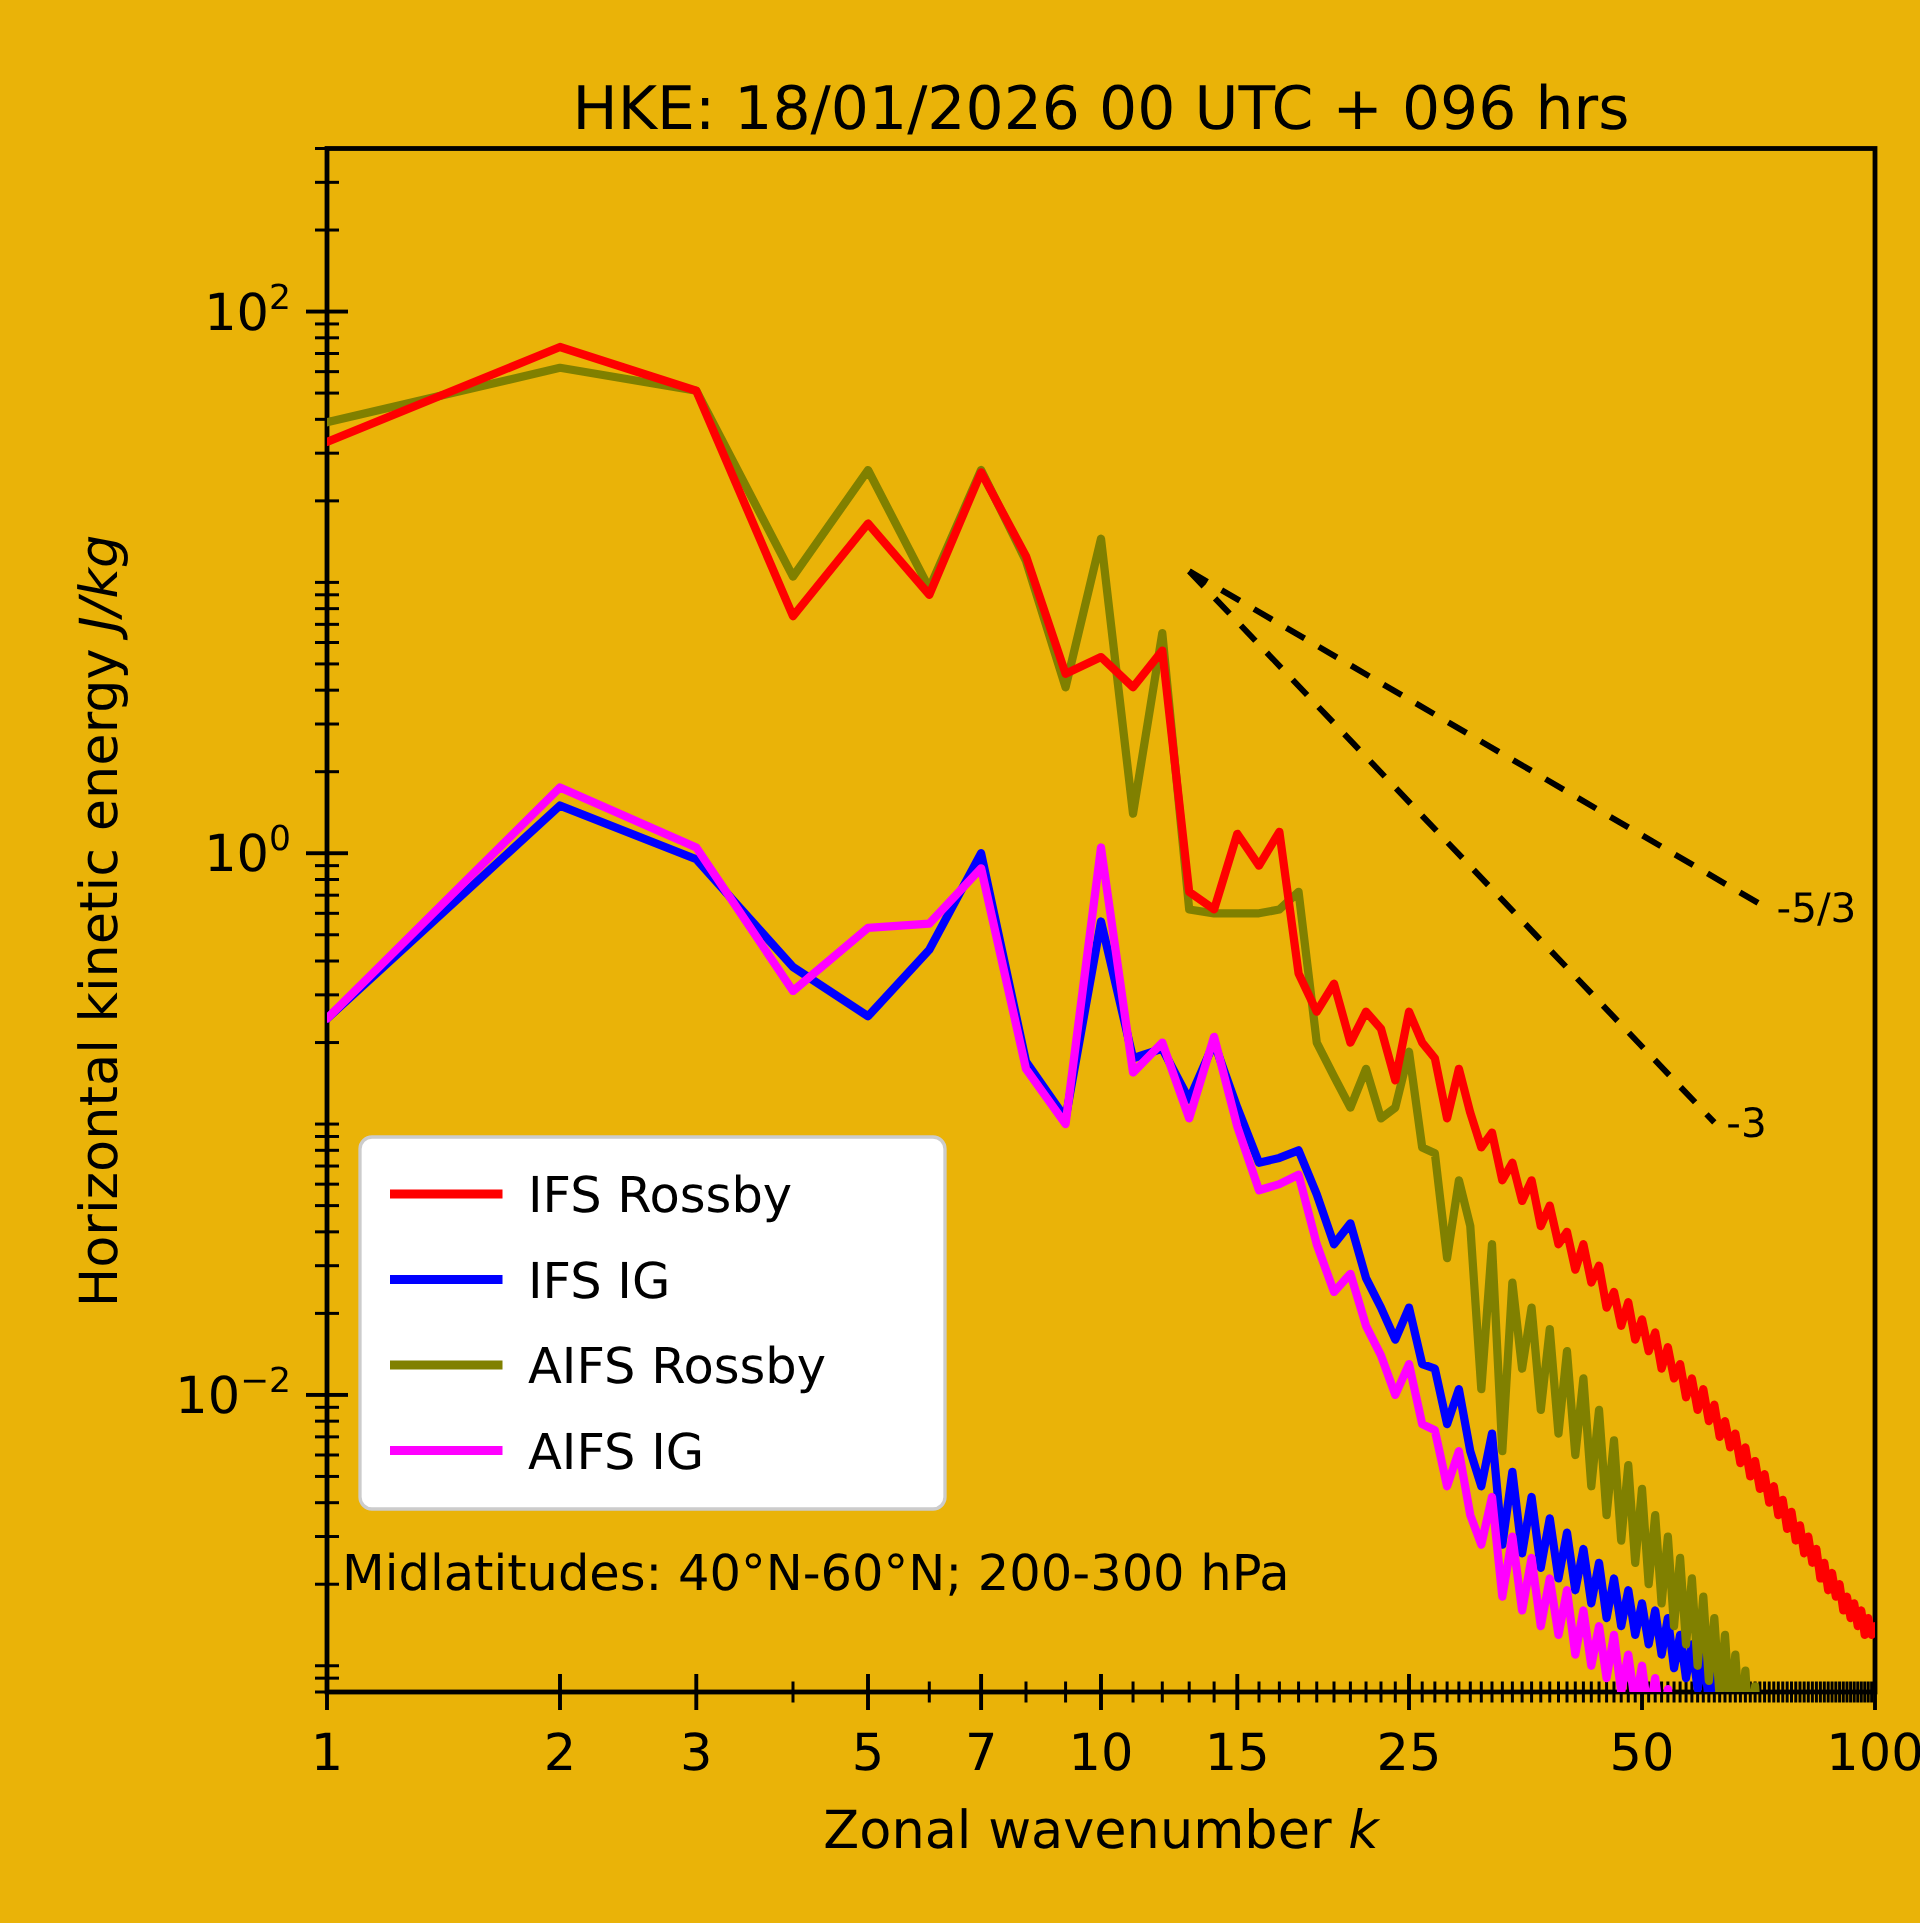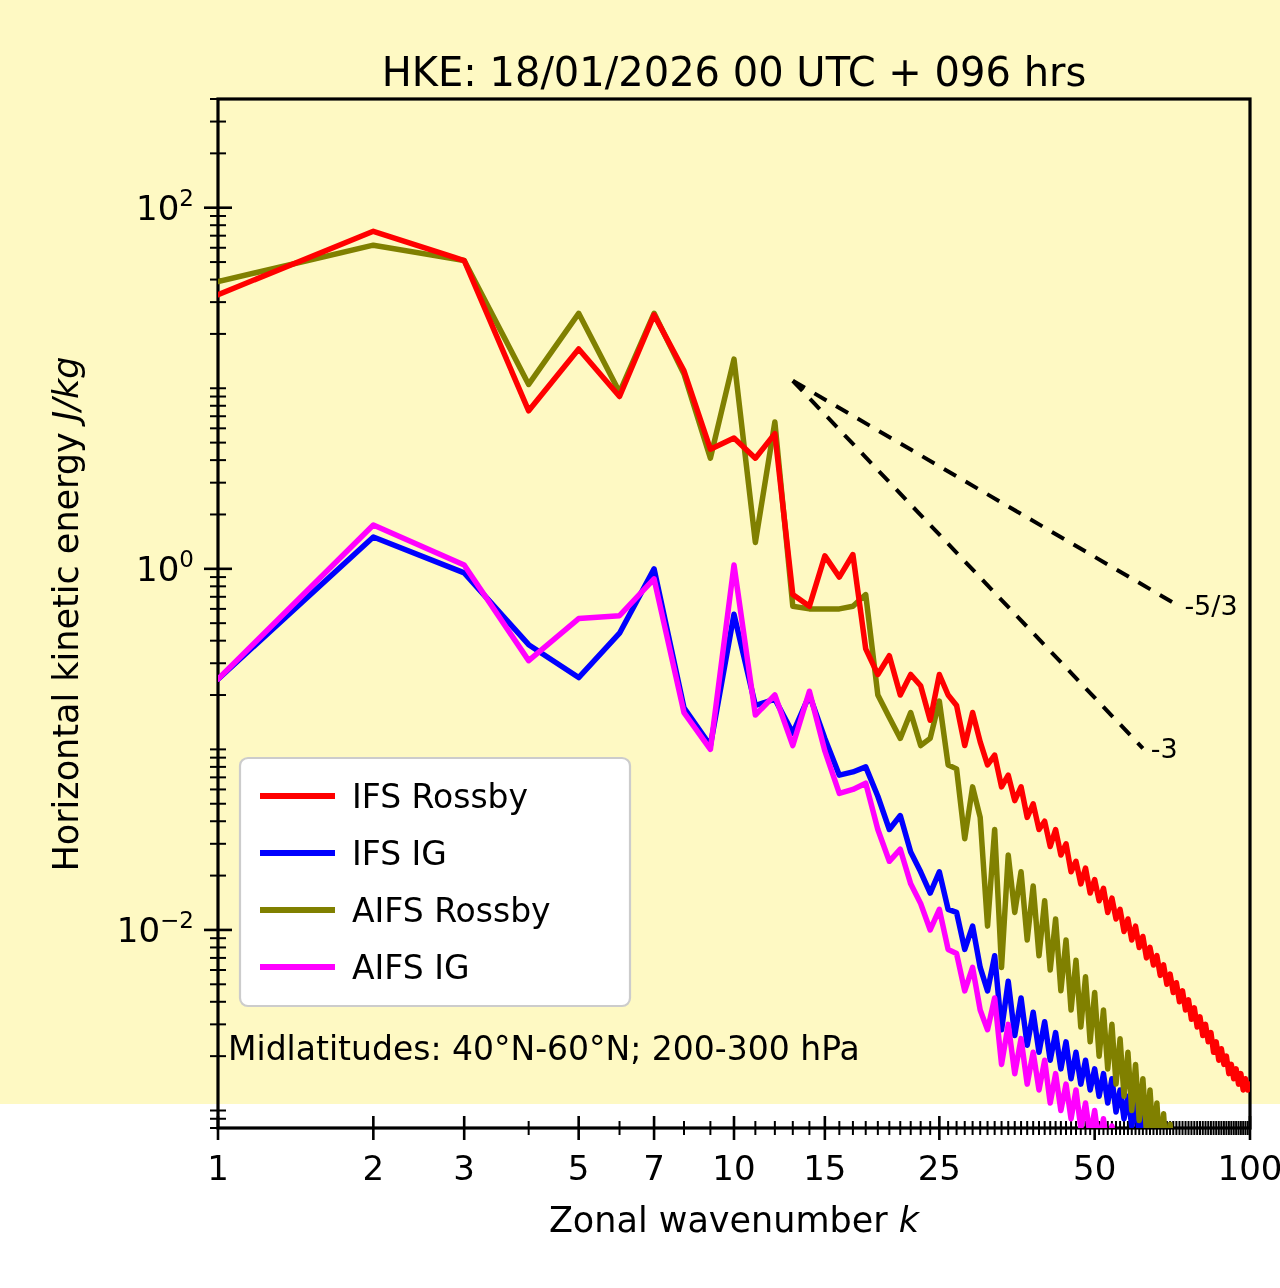--- a/index.html
+++ b/index.html
@@ -9,22 +9,22 @@
   }
   body {
     width: 1280px;
     height: 1288px;
     font-family: "DejaVu Sans", sans-serif;
     overflow: hidden;
   }
   #figure {
     position: relative;
     width: 1280px;
-    height: 1104px;
-    background: #fef9c3;
+    height: 1282px;
+    background: #eab308;
   }
   #plot-svg {
     display: block;
     width: 1280px;
     height: 1288px;
   }
   .chart-title {
     font-family: "DejaVu Sans", sans-serif;
     font-size: 40px;
     fill: #000000;

